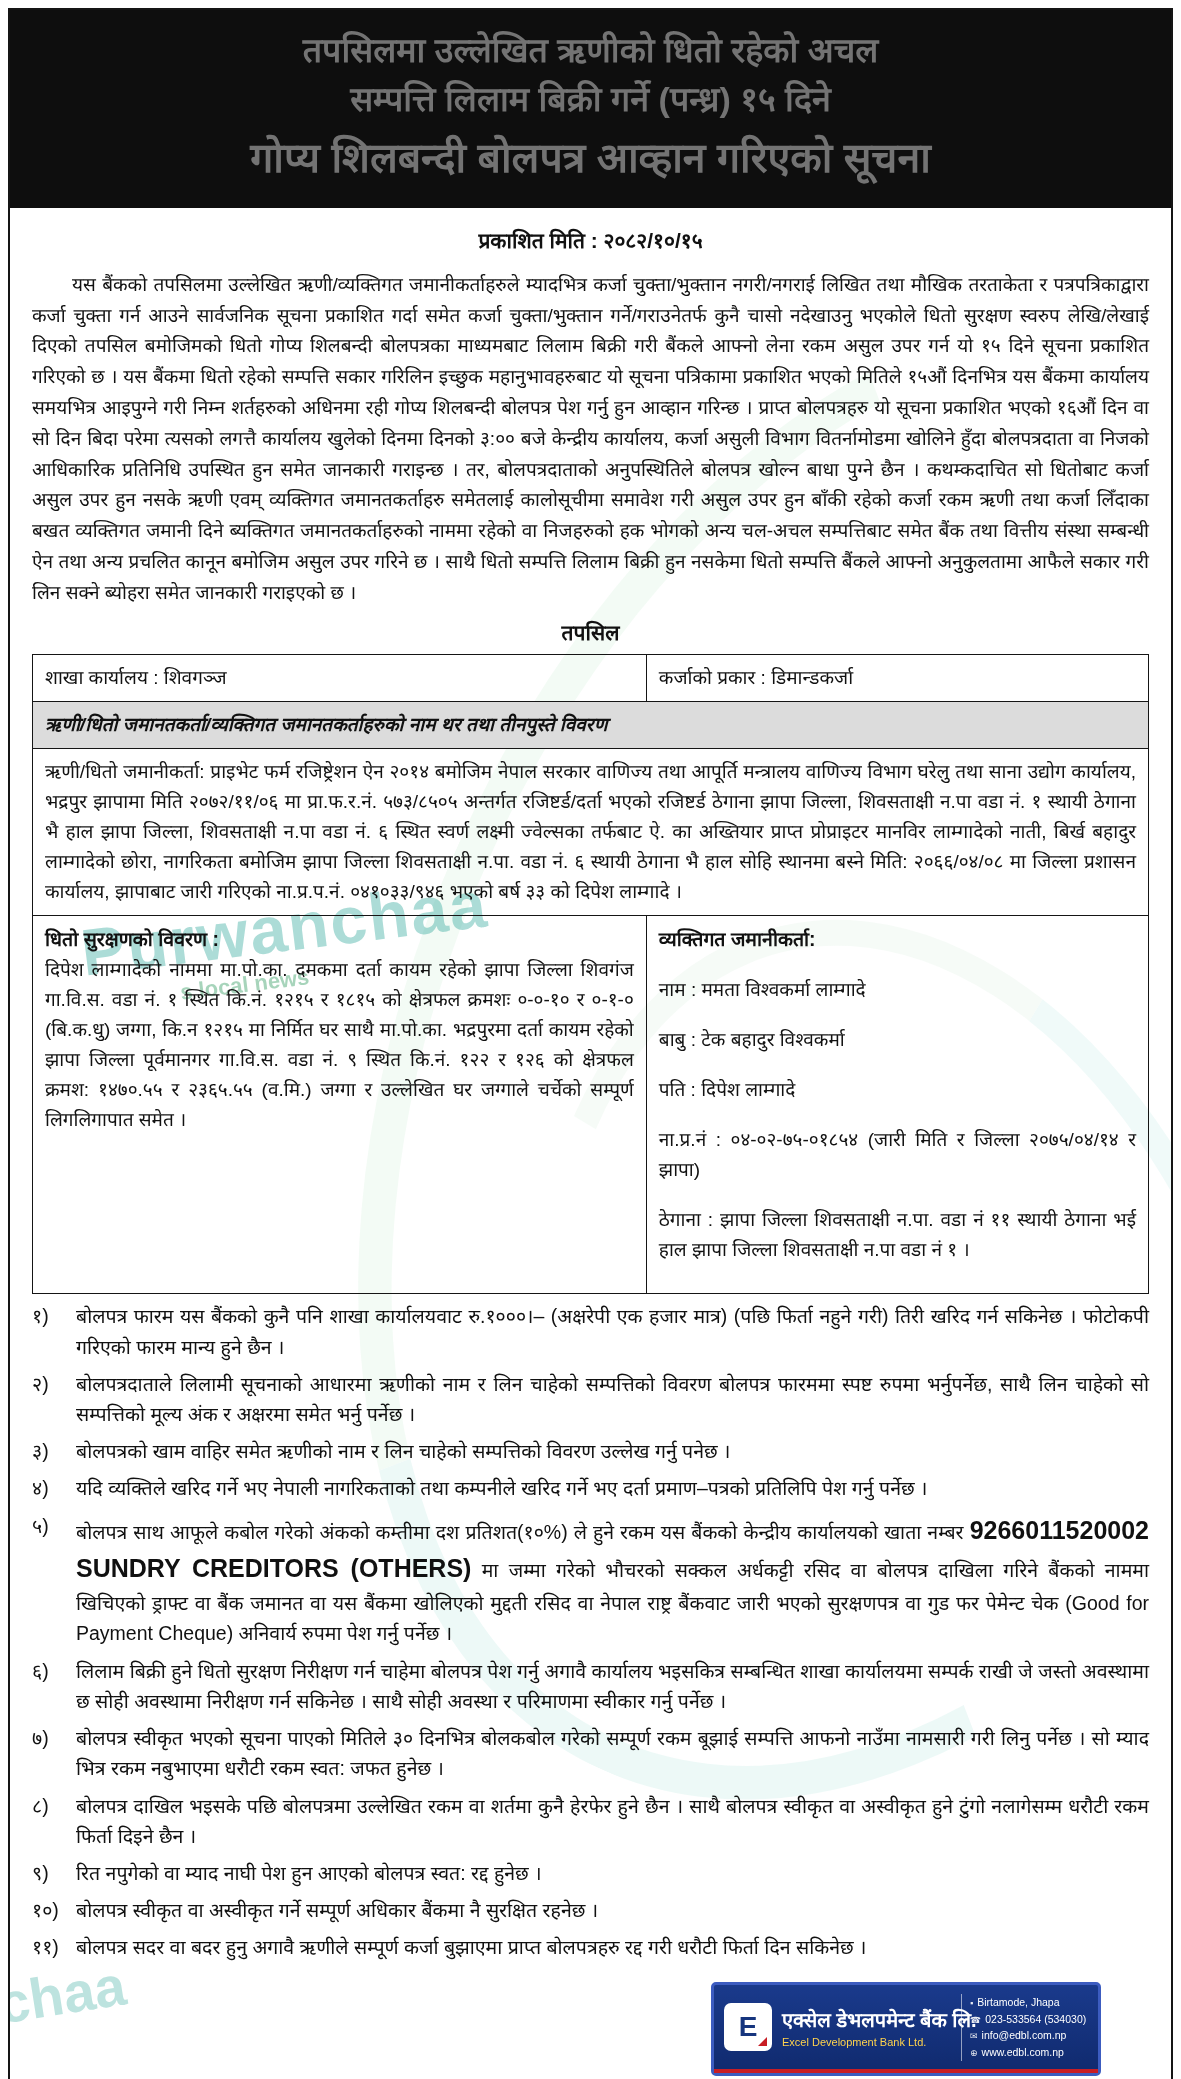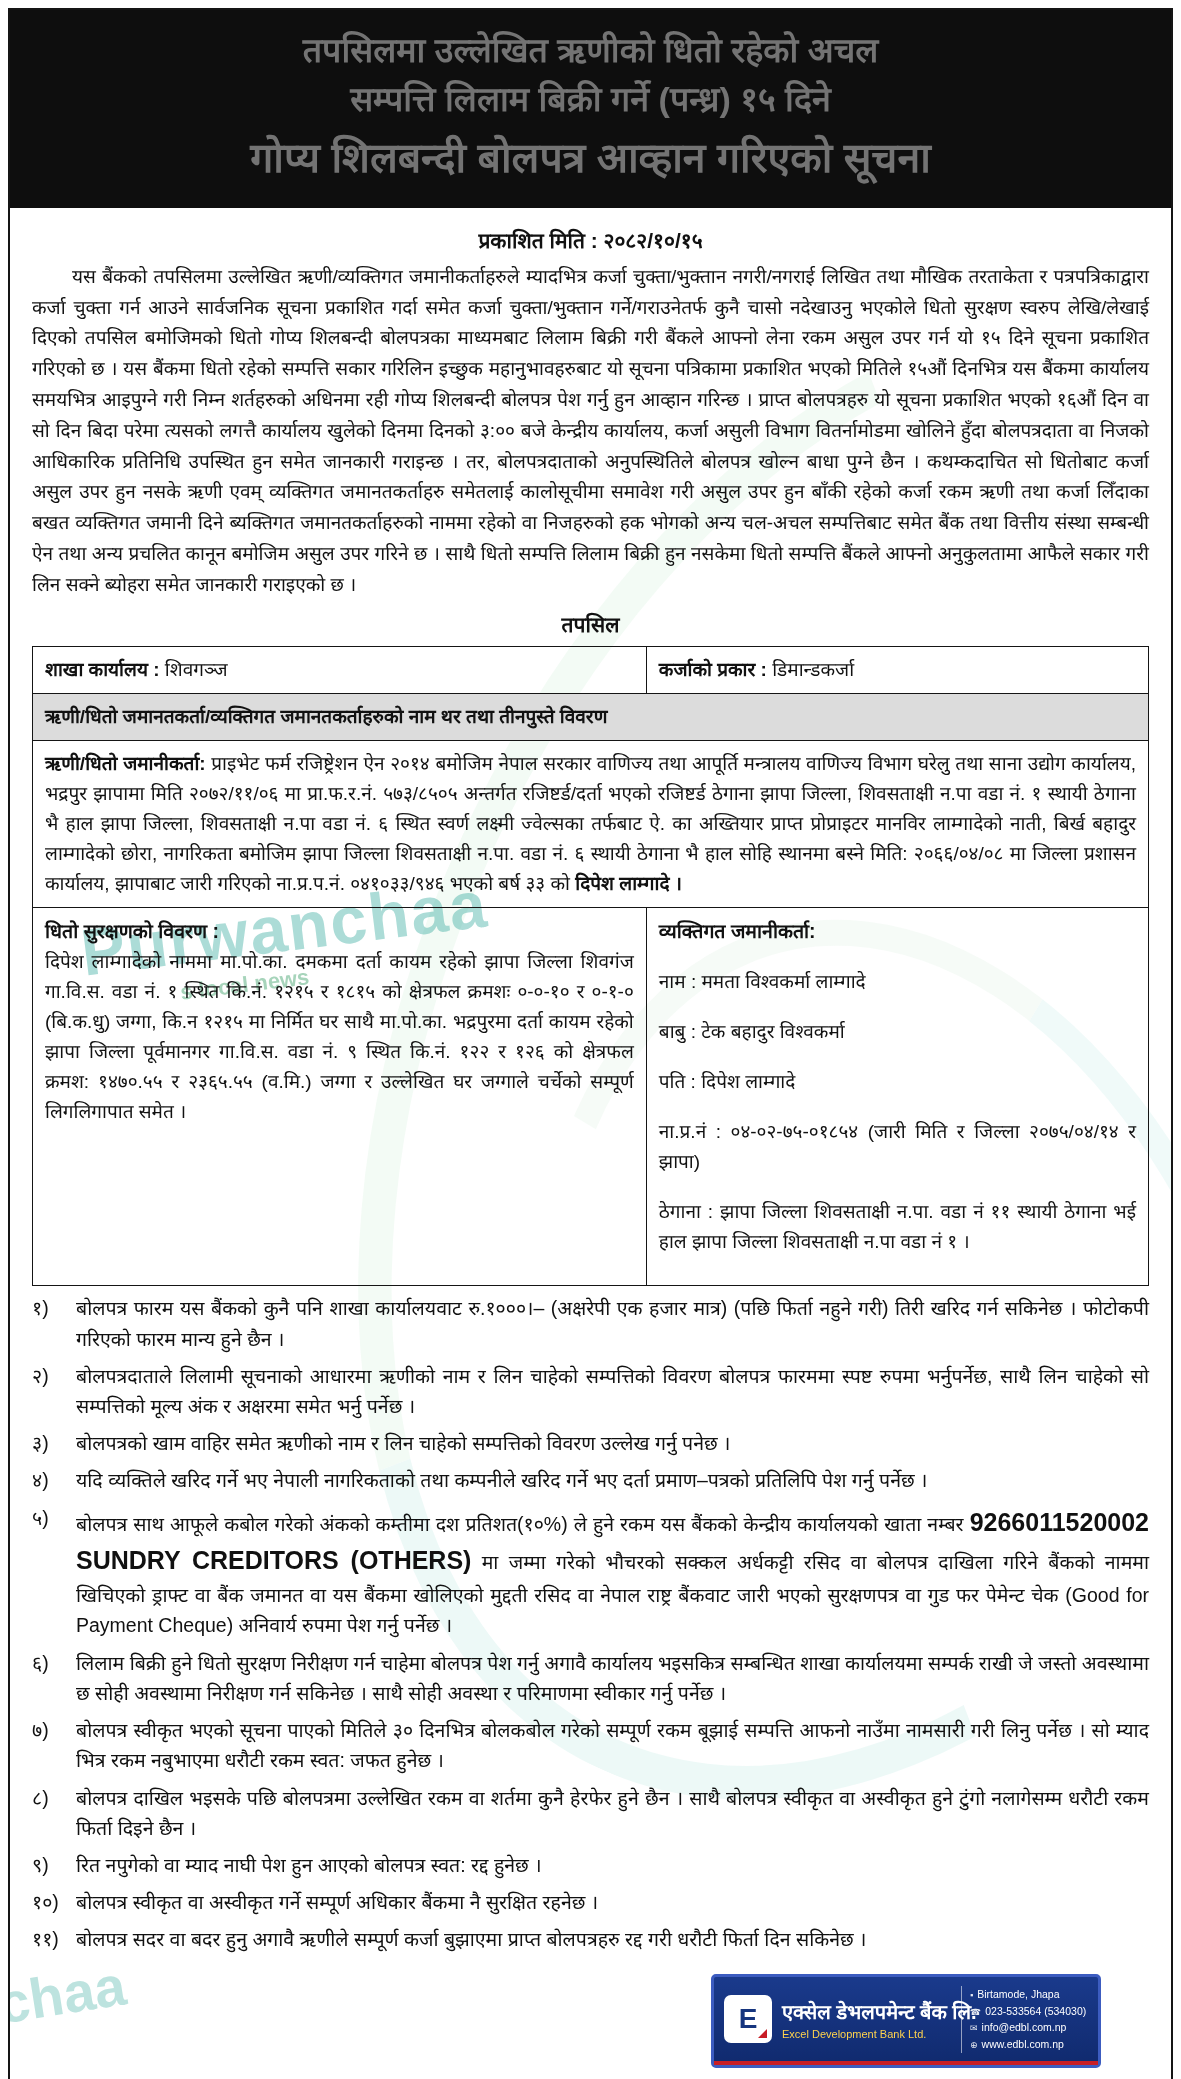--- a/index.html
+++ b/index.html
@@ -3,29 +3,29 @@
 <meta charset="utf-8">
 <style>
   html,body{margin:0;padding:0;background:#e8e8e8;}
   body{font-family:"Liberation Sans","DejaVu Sans",sans-serif;color:#111;}
   .page{width:1181px;min-height:2079px;margin:0 auto;background:#fff;box-sizing:border-box;padding:8px 8px 4px 8px;position:relative;}
   .sheet{border:2.5px solid #151515;position:relative;overflow:hidden;background:#fff;}
   .head{background:#0e0e0e;color:#737373;text-align:center;padding:16px 12px 22px 12px;}
   .head .h1{font-size:34px;font-weight:bold;line-height:1.45;}
   .head .h2{font-size:41px;font-weight:bold;line-height:1.35;margin-top:6px;}
   .content{padding:8px 22px 18px 22px;position:relative;z-index:3;}
-  .date{text-align:center;font-weight:bold;font-size:21px;margin:10px 0 8px 0;}
+  .date{text-align:center;font-weight:bold;font-size:21px;margin:10px 0 16px 0;}
   .intro{font-size:19px;line-height:1.62;text-align:justify;text-indent:40px;margin:6px 0 10px 0;}
   .tapasil{text-align:center;font-weight:bold;font-size:21px;margin:4px 0 8px 0;}
   table.detail{width:100%;border-collapse:collapse;}
   table.detail td{border:1.7px solid #151515;padding:8px 12px;font-size:19px;line-height:1.58;vertical-align:top;text-align:justify;}
-  td.thead{background:#dcdcdc;text-align:center;font-weight:bold;padding:6px;}
+  td.thead{background:#dcdcdc;text-align:center;font-weight:bold;padding:6px;font-style:italic;}
   td.c1{width:49%;}
   td.coll{width:55%;}
-  .b{font-weight:bold;}
+  .b{font-weight:normal;}
   .coll-title,.guar-title{font-weight:bold;font-size:19.5px;}
   .g-line{margin:20px 0;}
   .cond-title{font-weight:bold;font-size:21px;margin:14px 0 6px 6px;}
   .cond{display:flex;gap:8px;margin:7px 0;font-size:19.5px;line-height:1.55;}
   .cond-num{min-width:36px;flex:0 0 auto;}
   .cond-text{text-align:justify;}
   .cond-bold{font-weight:bold;font-size:25px;}
   .logo-row{display:flex;flex-direction:column;align-items:flex-end;padding:12px 48px 4px 0;}
   .bank-box{width:390px;display:flex;align-items:center;gap:10px;background:linear-gradient(180deg,#1a3a8c,#102a6e);border:3px solid #3c5cc0;border-radius:5px;padding:9px 10px 12px 10px;color:#fff;position:relative;box-sizing:border-box;}
   .bank-box::after{content:"";position:absolute;left:0;right:0;bottom:0;height:4px;background:#c81d25;}

